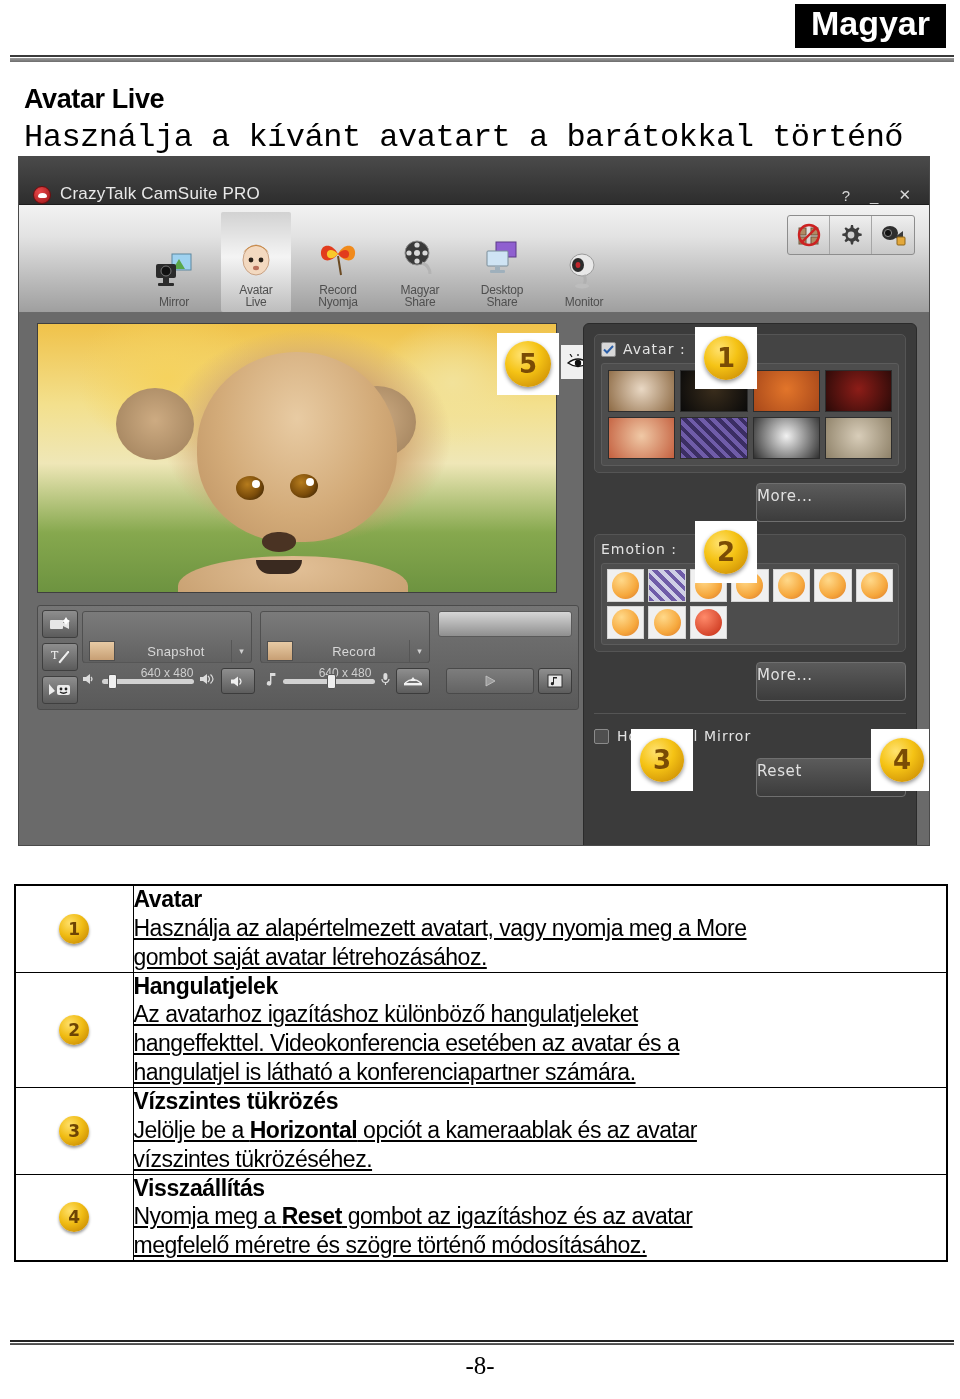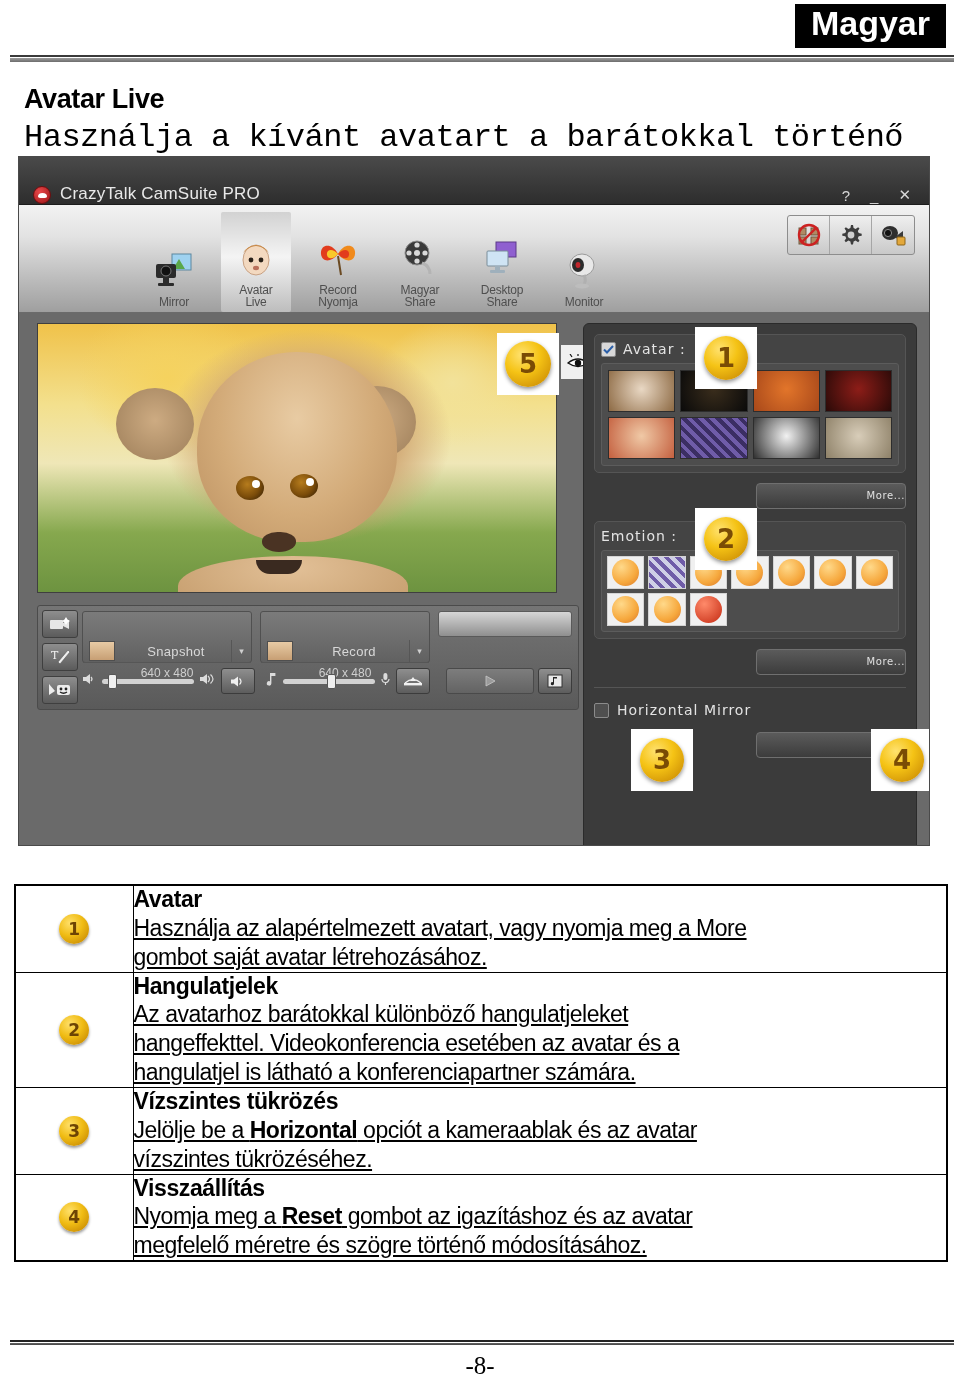--- a/index.html
+++ b/index.html
@@ -183,24 +183,24 @@
   .thumbs{ background:#4d4d4d;border:1px solid #5c5c5c;border-radius:3px;padding:6px;
            display:grid; grid-template-columns:repeat(4,1fr); gap:5px;}
   .th{ height:42px; border:1px solid #2d2d2d; background:#777; overflow:hidden;}
   .emo-wrap{ background:#4d4d4d;border:1px solid #5c5c5c;border-radius:3px;padding:5px;
            display:grid; grid-template-columns:repeat(7,1fr); gap:4px;}
   .emo{ height:33px; background:#f0f0f0; border:1px solid #d4d4d4; display:flex;align-items:center;justify-content:center;}
   .emo .face{ width:27px;height:27px;border-radius:50%;
       background:radial-gradient(circle at 35% 30%,#ffd98a 0%,#f6a83d 60%,#d9762a 100%);}
   .emo.empty{ background:transparent;border:none;}
   .btn{
-    display:block; margin-left:auto; width:150px; height:26px;
+    display:block; margin-left:auto; width:150px; height:39px;
     border:1px solid #6f6f6f; border-radius:4px;
     background:linear-gradient(to bottom,#5b5b5b,#3c3c3c);
-    color:#e0e0e0; font-size:10px; text-align:right; line-height:24px;
+    color:#e0e0e0; font-size:15px; text-align:left; line-height:24px;
     font-family:"DejaVu Sans", sans-serif; letter-spacing:.6px;
   }
   .mirror-row{ display:flex;align-items:center;gap:8px; margin-top:14px; }
   .divider{ height:1px;background:#555; margin:12px 0 0 0;}
   .badge1{ left:100px; top:-8px; width:62px;height:62px; }
   .badge2{ left:100px; top:-14px; width:62px;height:62px; }
   .badge3{ left:612px; top:572px; width:62px;height:62px; }
   .badge4{ left:852px; top:572px; width:62px;height:62px; }
 
   
@@ -628,21 +628,21 @@
       <div class="t-body">Használja az alapértelmezett avatart, vagy nyomja meg a More</div>
       <div class="t-body">gombot saját avatar létrehozásához.</div>
     </td>
   </tr>
   <tr>
     <td class="numcell">
       <span class="coin-sm">2</span>
     </td>
     <td class="txtcell">
       <div class="t-head">Hangulatjelek</div>
-      <div class="t-body">Az avatarhoz barátokkal különböző hangulatjeleket</div>
+      <div class="t-body">Az avatarhoz igazításhoz különböző hangulatjeleket</div>
       <div class="t-body">hangeffekttel. Videokonferencia esetében az avatar és a</div>
       <div class="t-body">hangulatjel is látható a konferenciapartner számára.</div>
     </td>
   </tr>
   <tr>
     <td class="numcell">
       <span class="coin-sm">3</span>
     </td>
     <td class="txtcell">
       <div class="t-head">Vízszintes tükrözés</div>

